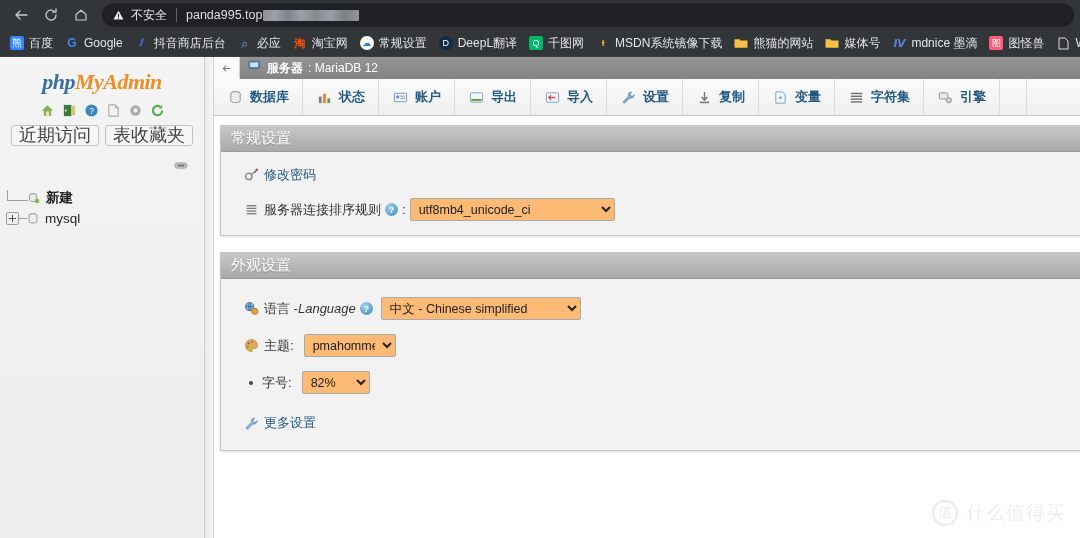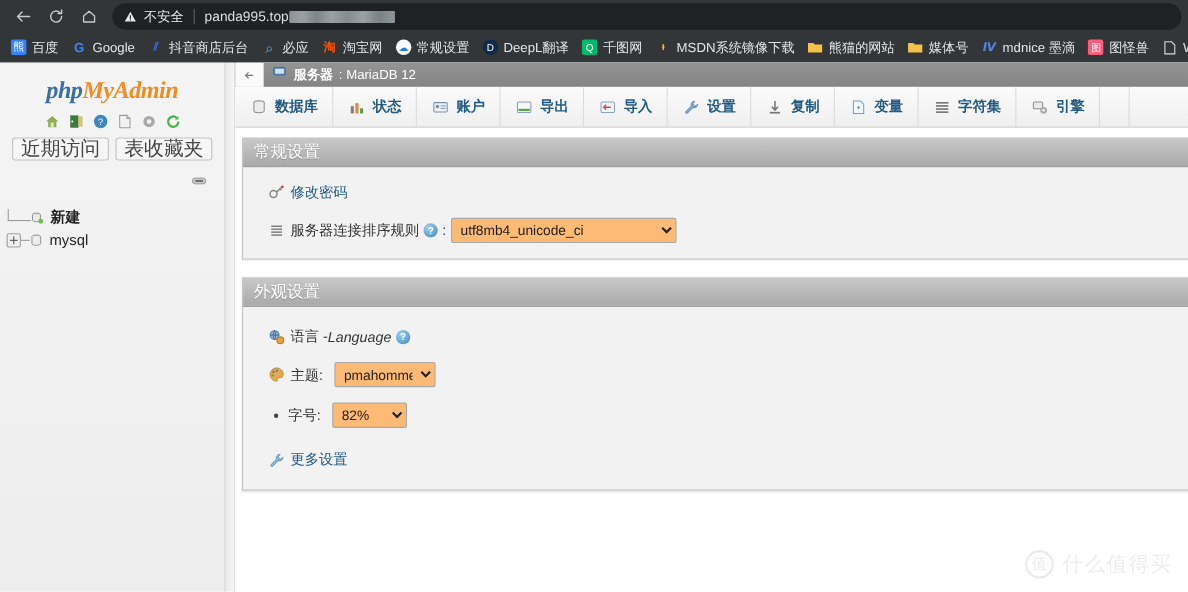--- a/index.html
+++ b/index.html
@@ -712,20 +712,23 @@
             <span class="ico">
               <svg width="15" height="15" viewBox="0 0 16 16">
                   <circle cx="6" cy="6" r="4.3" fill="#8ab4d8" stroke="#4e7ba8"></circle>
                   <path d="M1.7 6h8.6M6 1.7c1.6 1.6 1.6 7 0 8.6M6 1.7C4.4 3.3 4.4 8.7 6 10.3" stroke="#2d5a82" stroke-width=".7" fill="none"></path>
                   <circle cx="11.5" cy="11" r="3.3" fill="#e9a23b" stroke="#b5782a"></circle>
                 </svg>
             </span>
             <span>语言 - </span>
               <span class="italic-lang">Language</span>
             <span class="help-ico">?</span>
+            <select class="sel-language" style="margin-left:4px;">
+              <option>中文 - Chinese simplified</option>
+            </select>
           </div>
 
           <div class="frow">
             <span class="ico">
               <svg width="15" height="15" viewBox="0 0 16 16">
                   <path d="M8 1.5a6.5 6.5 0 1 0 0 13c1 0 1.3-.8.8-1.4-.6-.8-.2-1.8.9-1.8h1.2A3.6 3.6 0 0 0 14.5 8 6.5 6.5 0 0 0 8 1.5z" fill="#e3a94e" stroke="#a6762f" stroke-width=".6"></path>
                   <circle cx="5" cy="5.5" r="1.1" fill="#d04545"></circle>
                   <circle cx="8.3" cy="4.2" r="1.1" fill="#4a86c8"></circle>
                   <circle cx="4.2" cy="9" r="1.1" fill="#5aa24a"></circle>
                 </svg>

